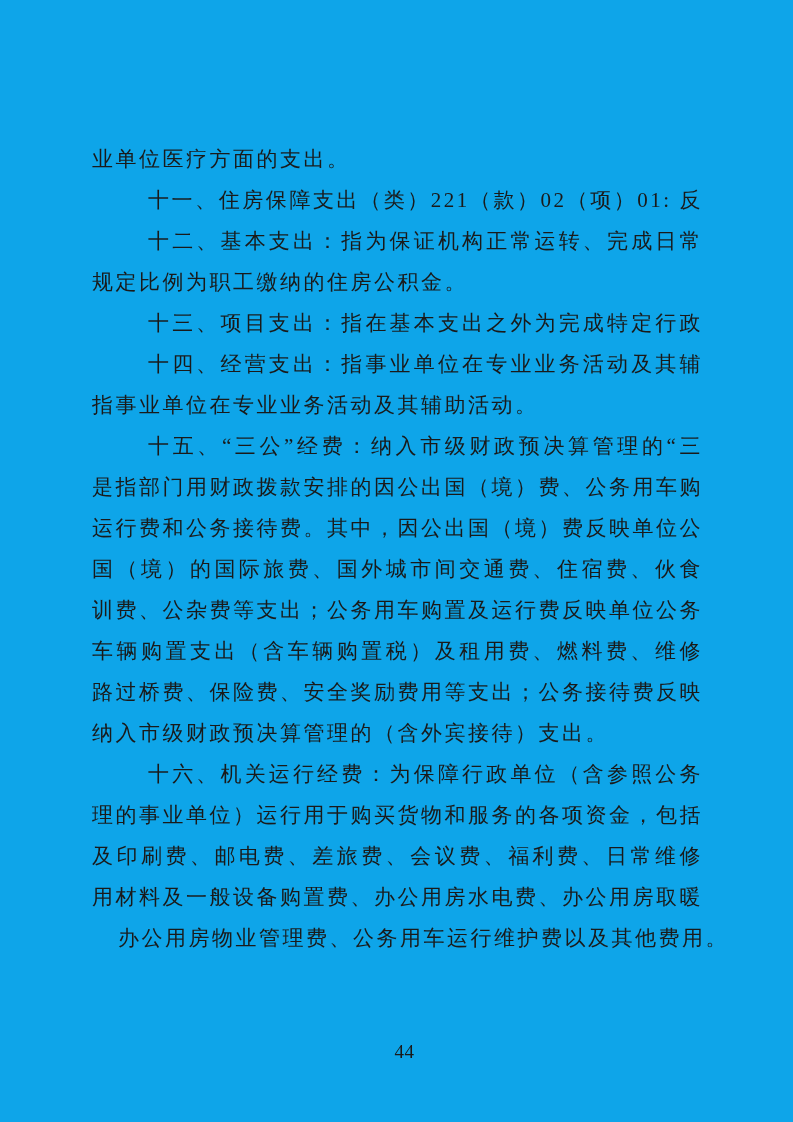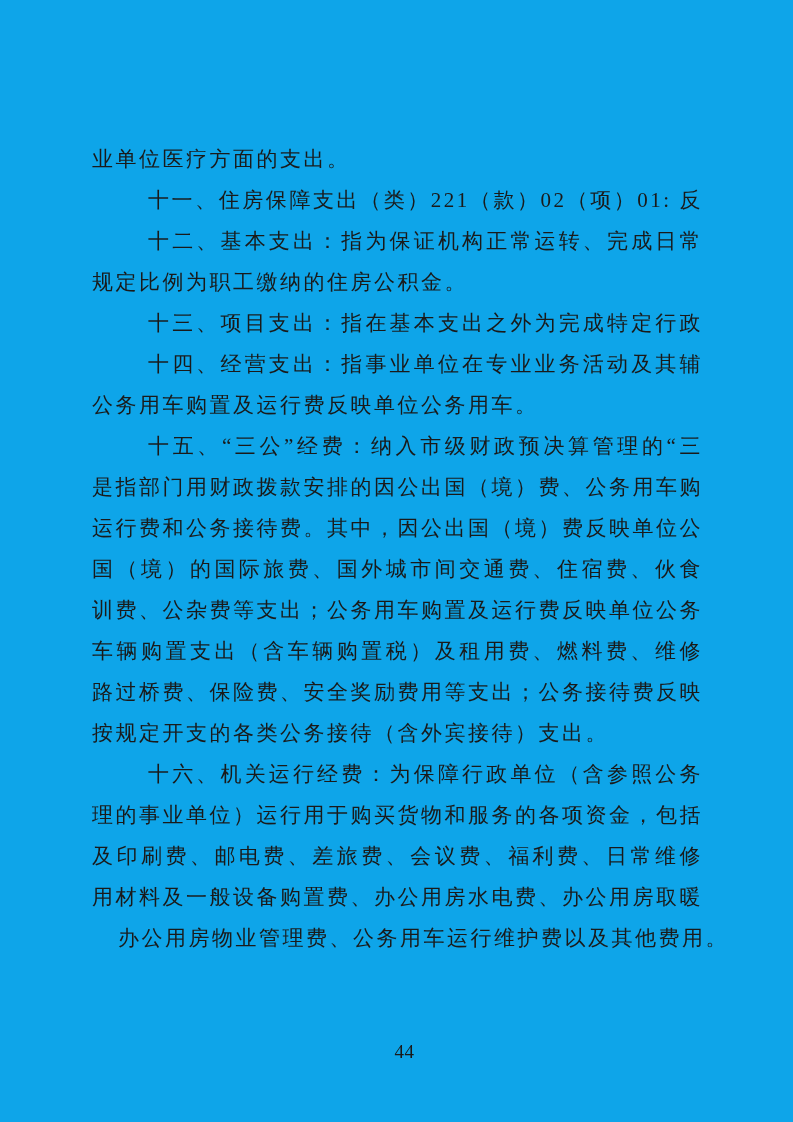--- a/index.html
+++ b/index.html
@@ -57,29 +57,29 @@
 <body>
 
 <div class="page" style="background: #0ea5e9; color: rgb(26, 26, 26);">
   <div class="text-block">
       <div class="line">业单位医疗方面的支出。</div>
       <div class="line fill indent">十一、住房保障支出（类）221（款）02（项）01: 反映按</div>
       <div class="line fill indent">十二、基本支出：指为保证机构正常运转、完成日常工作任</div>
       <div class="line">规定比例为职工缴纳的住房公积金。</div>
       <div class="line fill indent">十三、项目支出：指在基本支出之外为完成特定行政任务和</div>
       <div class="line fill indent">十四、经营支出：指事业单位在专业业务活动及其辅助活动</div>
-      <div class="line">公务用车购置及运行费反映单位公务用车。</div>
+      <div class="line">指事业单位在专业业务活动及其辅助活动。</div>
       <div class="line fill indent">十五、“三公”经费：纳入市级财政预决算管理的“三公”经费，</div>
       <div class="line fill">是指部门用财政拨款安排的因公出国（境）费、公务用车购置及</div>
       <div class="line fill">运行费和公务接待费。其中，因公出国（境）费反映单位公务出</div>
       <div class="line fill">国（境）的国际旅费、国外城市间交通费、住宿费、伙食费、培</div>
       <div class="line fill">训费、公杂费等支出；公务用车购置及运行费反映单位公务用车</div>
       <div class="line fill">车辆购置支出（含车辆购置税）及租用费、燃料费、维修费、过</div>
       <div class="line fill">路过桥费、保险费、安全奖励费用等支出；公务接待费反映单位</div>
-      <div class="line">按规定开支的各类公务接待（含外宾接待）支出。</div>
+      <div class="line">纳入市级财政预决算管理的（含外宾接待）支出。</div>
       <div class="line fill indent">十六、机关运行经费：为保障行政单位（含参照公务员法管</div>
       <div class="line fill">理的事业单位）运行用于购买货物和服务的各项资金，包括办公</div>
       <div class="line fill">及印刷费、邮电费、差旅费、会议费、福利费、日常维修费、专</div>
       <div class="line fill">用材料及一般设备购置费、办公用房水电费、办公用房取暖费、</div>
       <div class="line tail-indent">办公用房物业管理费、公务用车运行维护费以及其他费用。</div>
     </div>
   <div class="page-number">44</div>
 </div>
 
 </body></html>

